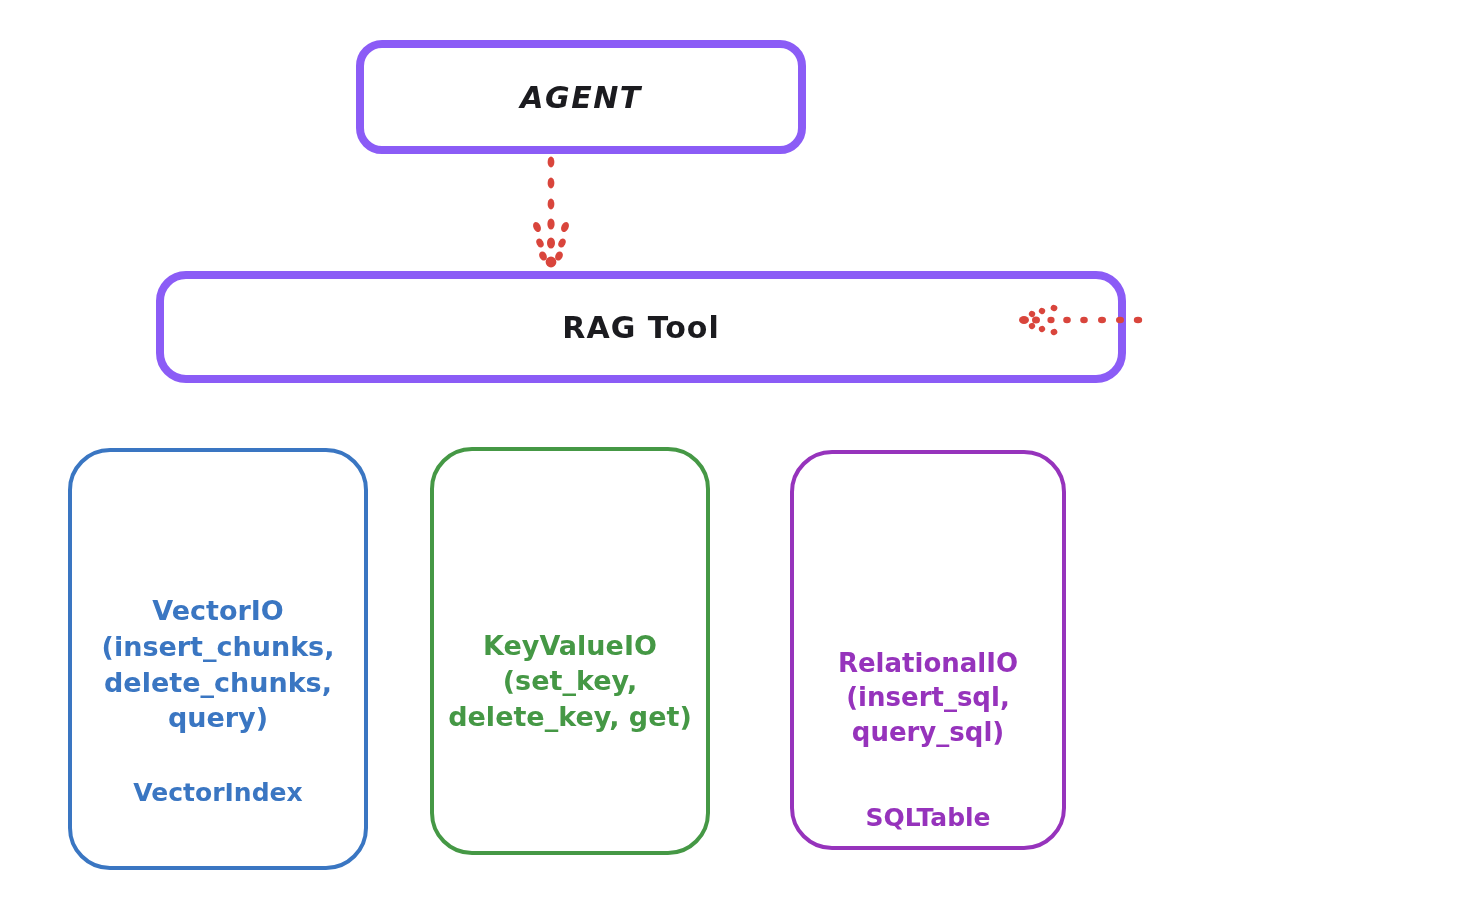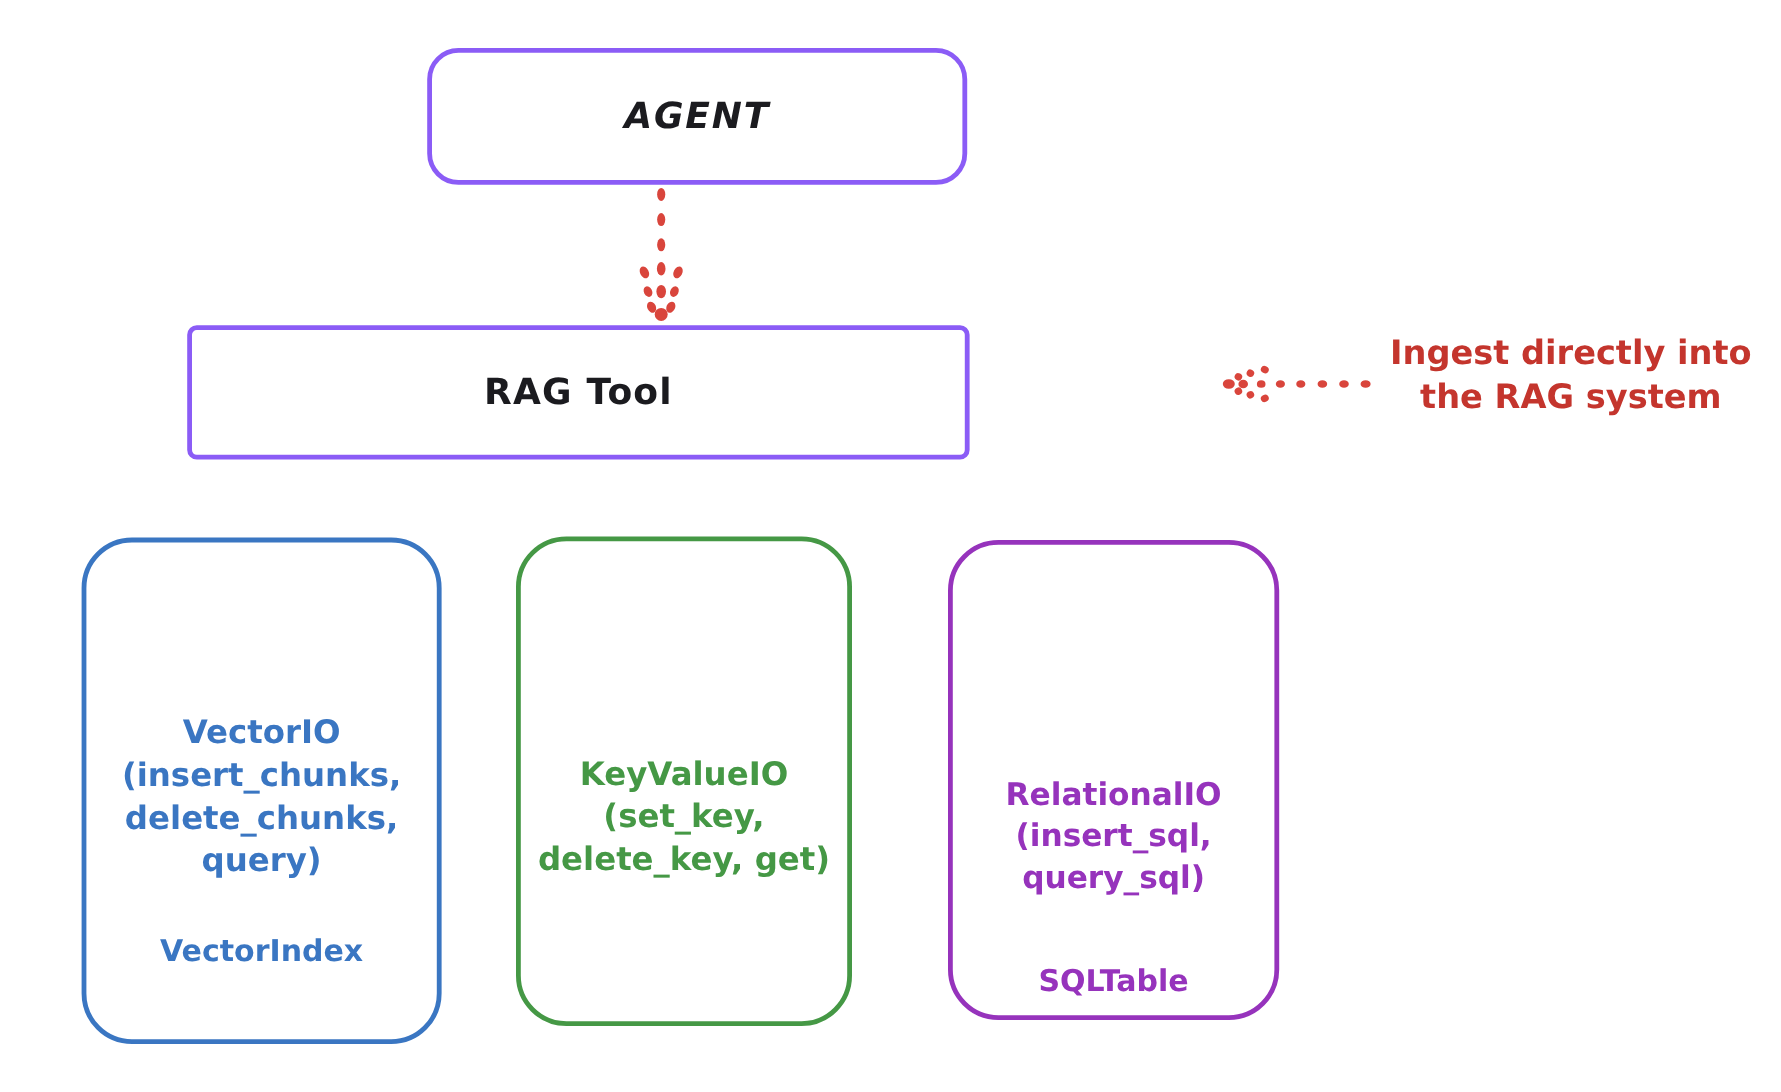--- a/index.html
+++ b/index.html
@@ -23,21 +23,21 @@
     box-sizing: border-box;
     background: #ffffff;
     display: flex;
     align-items: center;
     justify-content: center;
     text-align: center;
   }
 
   
   .node-black {
-    border: 4px solid #8b5cf6;
+    border: 8px solid #8b5cf6;
     border-radius: 26px;
   }
   .node-black .node-label {
     font-family: "DejaVu Sans", sans-serif;
     font-style: italic;
     font-weight: 700;
     letter-spacing: 1.5px;
     color: #1b1b1f;
   }
 
@@ -46,23 +46,23 @@
     top: 40px;
     width: 450px;
     height: 114px;
     border-radius: 26px;
   }
   #agent-node .node-label { font-size: 30px; }
 
   #ragtool-node {
     left: 156px;
     top: 271px;
-    width: 652px;
+    width: 970px;
     height: 112px;
-    border-radius: 8px;
+    border-radius: 30px;
   }
   #ragtool-node .node-label {
     font-size: 30px;
     font-style: normal;
     letter-spacing: 1px;
   }
 
   
   .node-colored {
     border-width: 4px;
@@ -191,22 +191,20 @@
       <ellipse cx="8" cy="25" rx="5" ry="4"></ellipse>
       <ellipse cx="38" cy="13" rx="3.4" ry="3" transform="rotate(28 38 13)"></ellipse>
       <ellipse cx="26" cy="16" rx="3.2" ry="3" transform="rotate(28 26 16)"></ellipse>
       <ellipse cx="16" cy="19" rx="3.2" ry="3" transform="rotate(28 16 19)"></ellipse>
       <ellipse cx="38" cy="37" rx="3.4" ry="3" transform="rotate(-28 38 37)"></ellipse>
       <ellipse cx="26" cy="34" rx="3.2" ry="3" transform="rotate(-28 26 34)"></ellipse>
       <ellipse cx="16" cy="31" rx="3.2" ry="3" transform="rotate(-28 16 31)"></ellipse>
     </g>
   </svg>
 
-  <div id="ingest-annotation">Ingest directly into
-the RAG system</div>
 
   <div class="node node-colored" id="vectorio-node">
     <span class="api-block">VectorIO
 (insert_chunks,
 delete_chunks,
 query)</span>
     <span class="index-block">VectorIndex</span>
   </div>
 
   <div class="node node-colored" id="keyvalueio-node">

